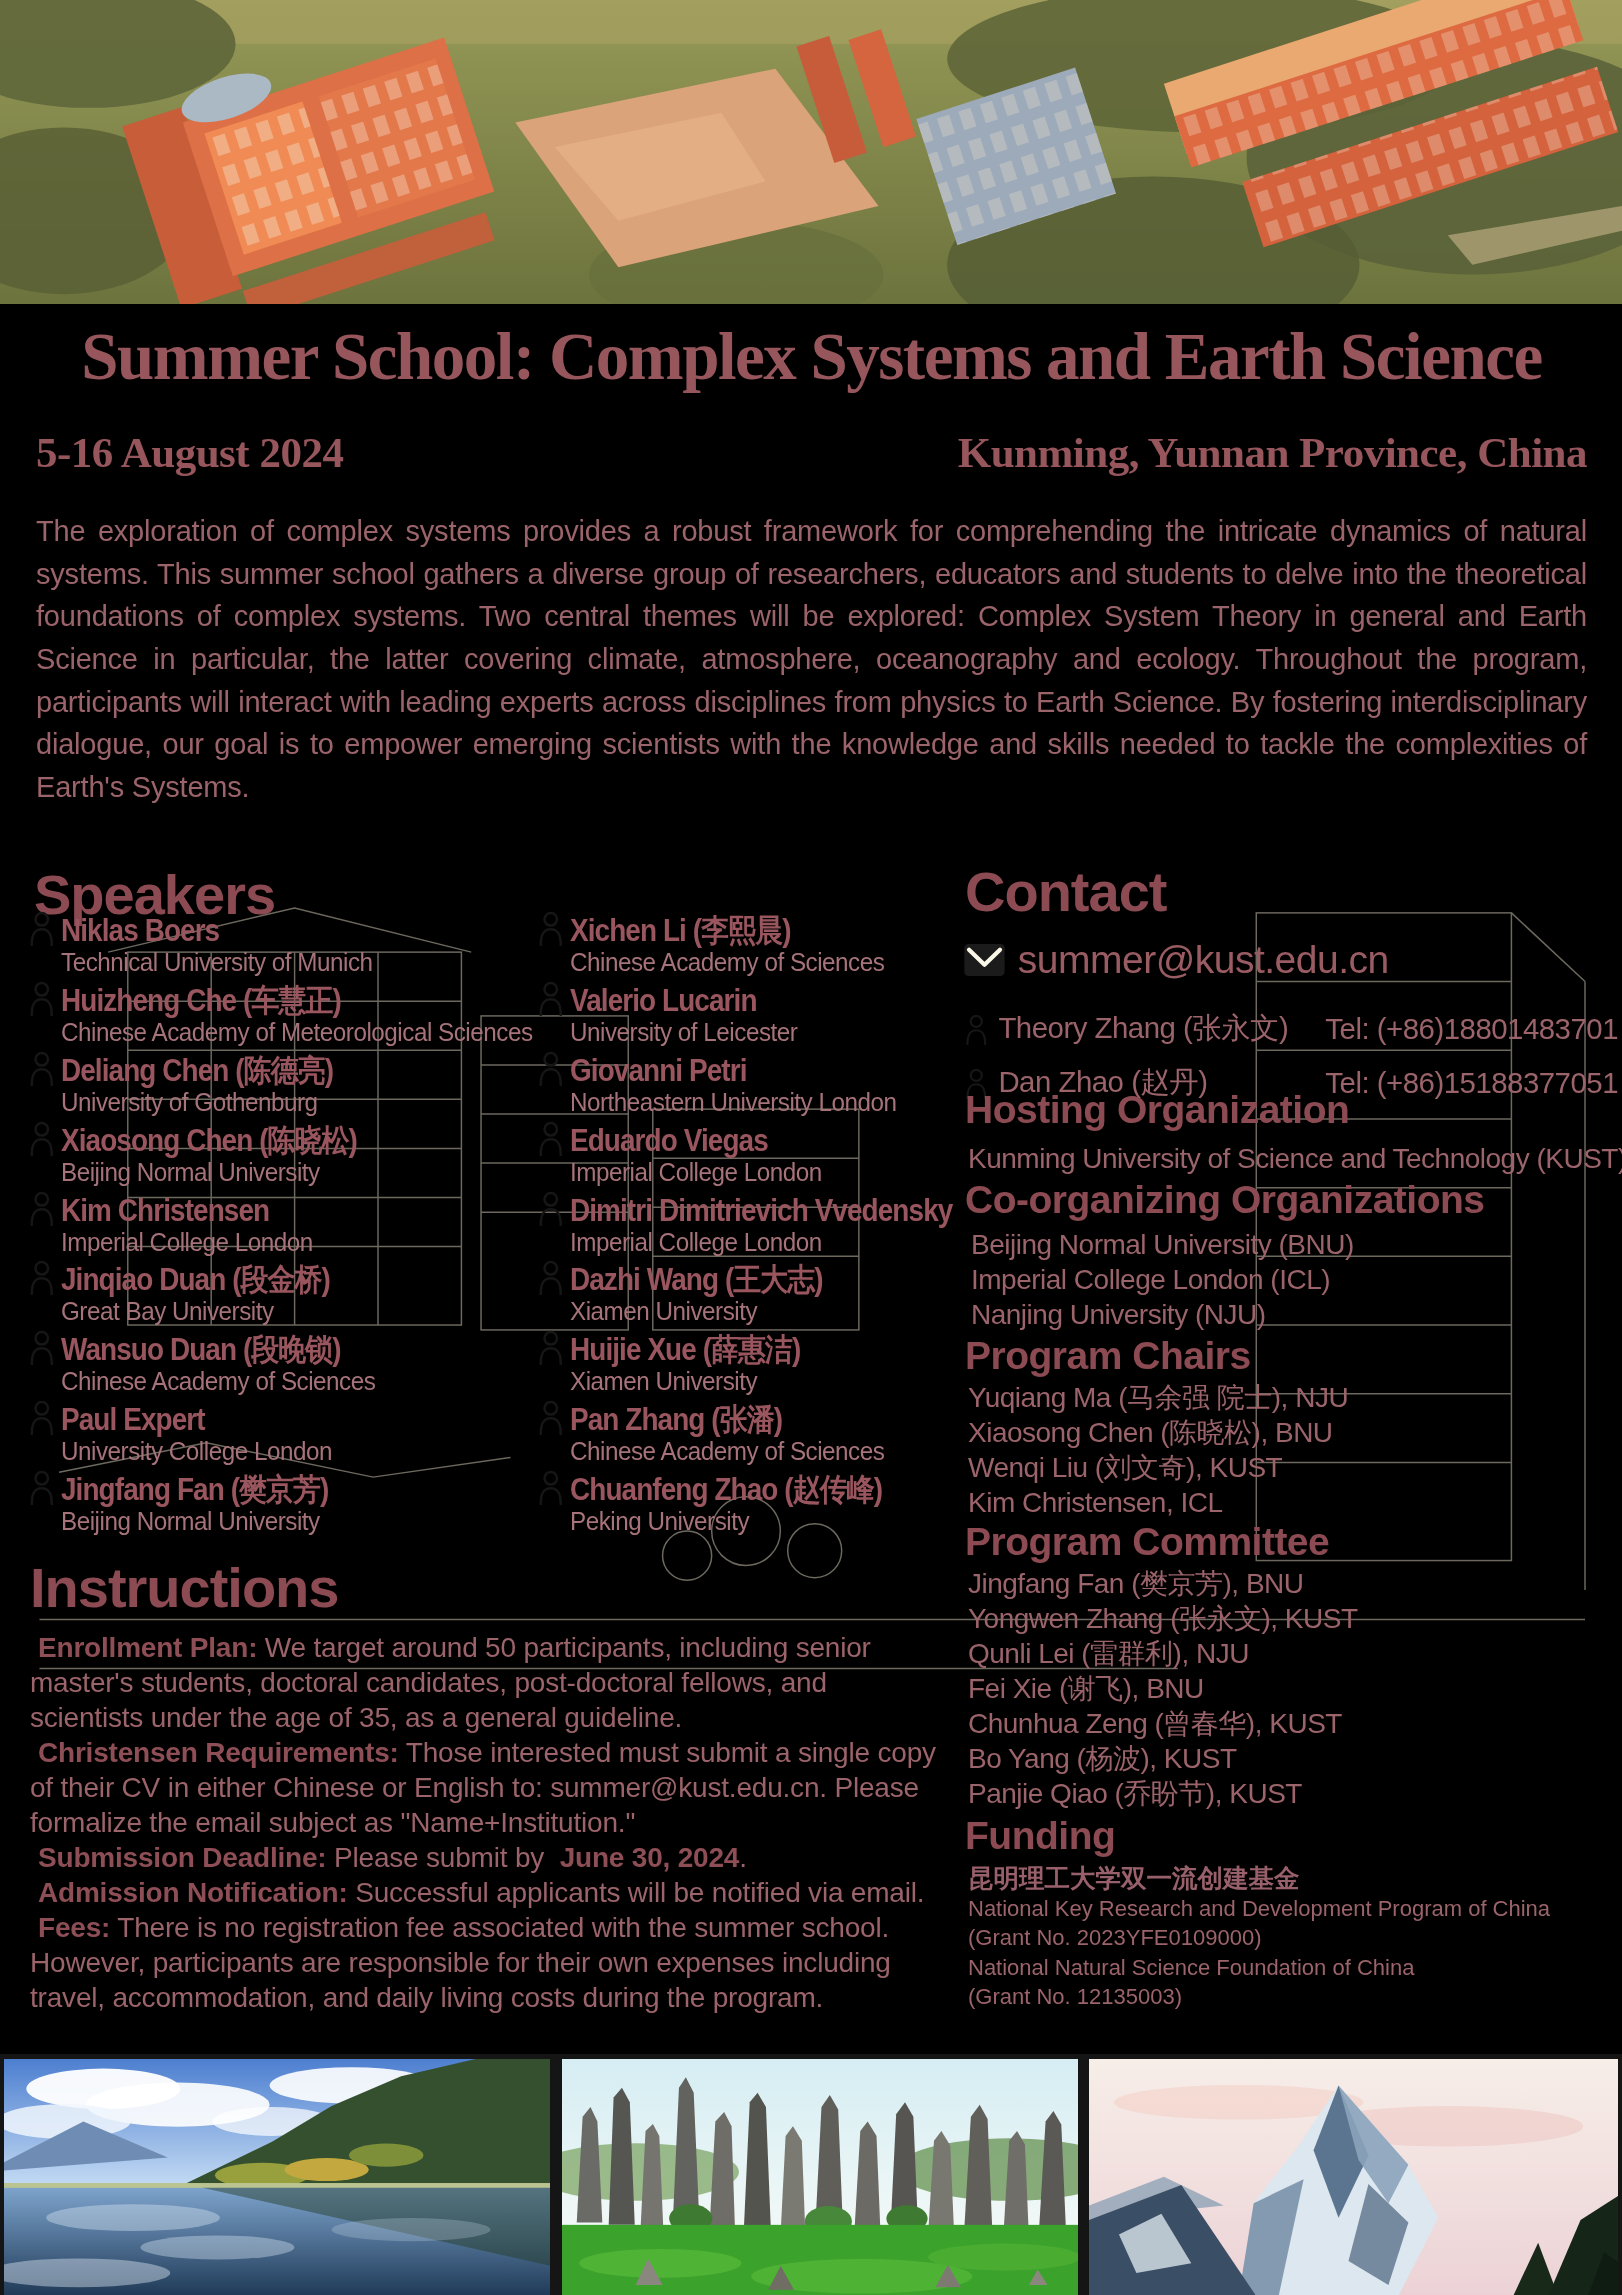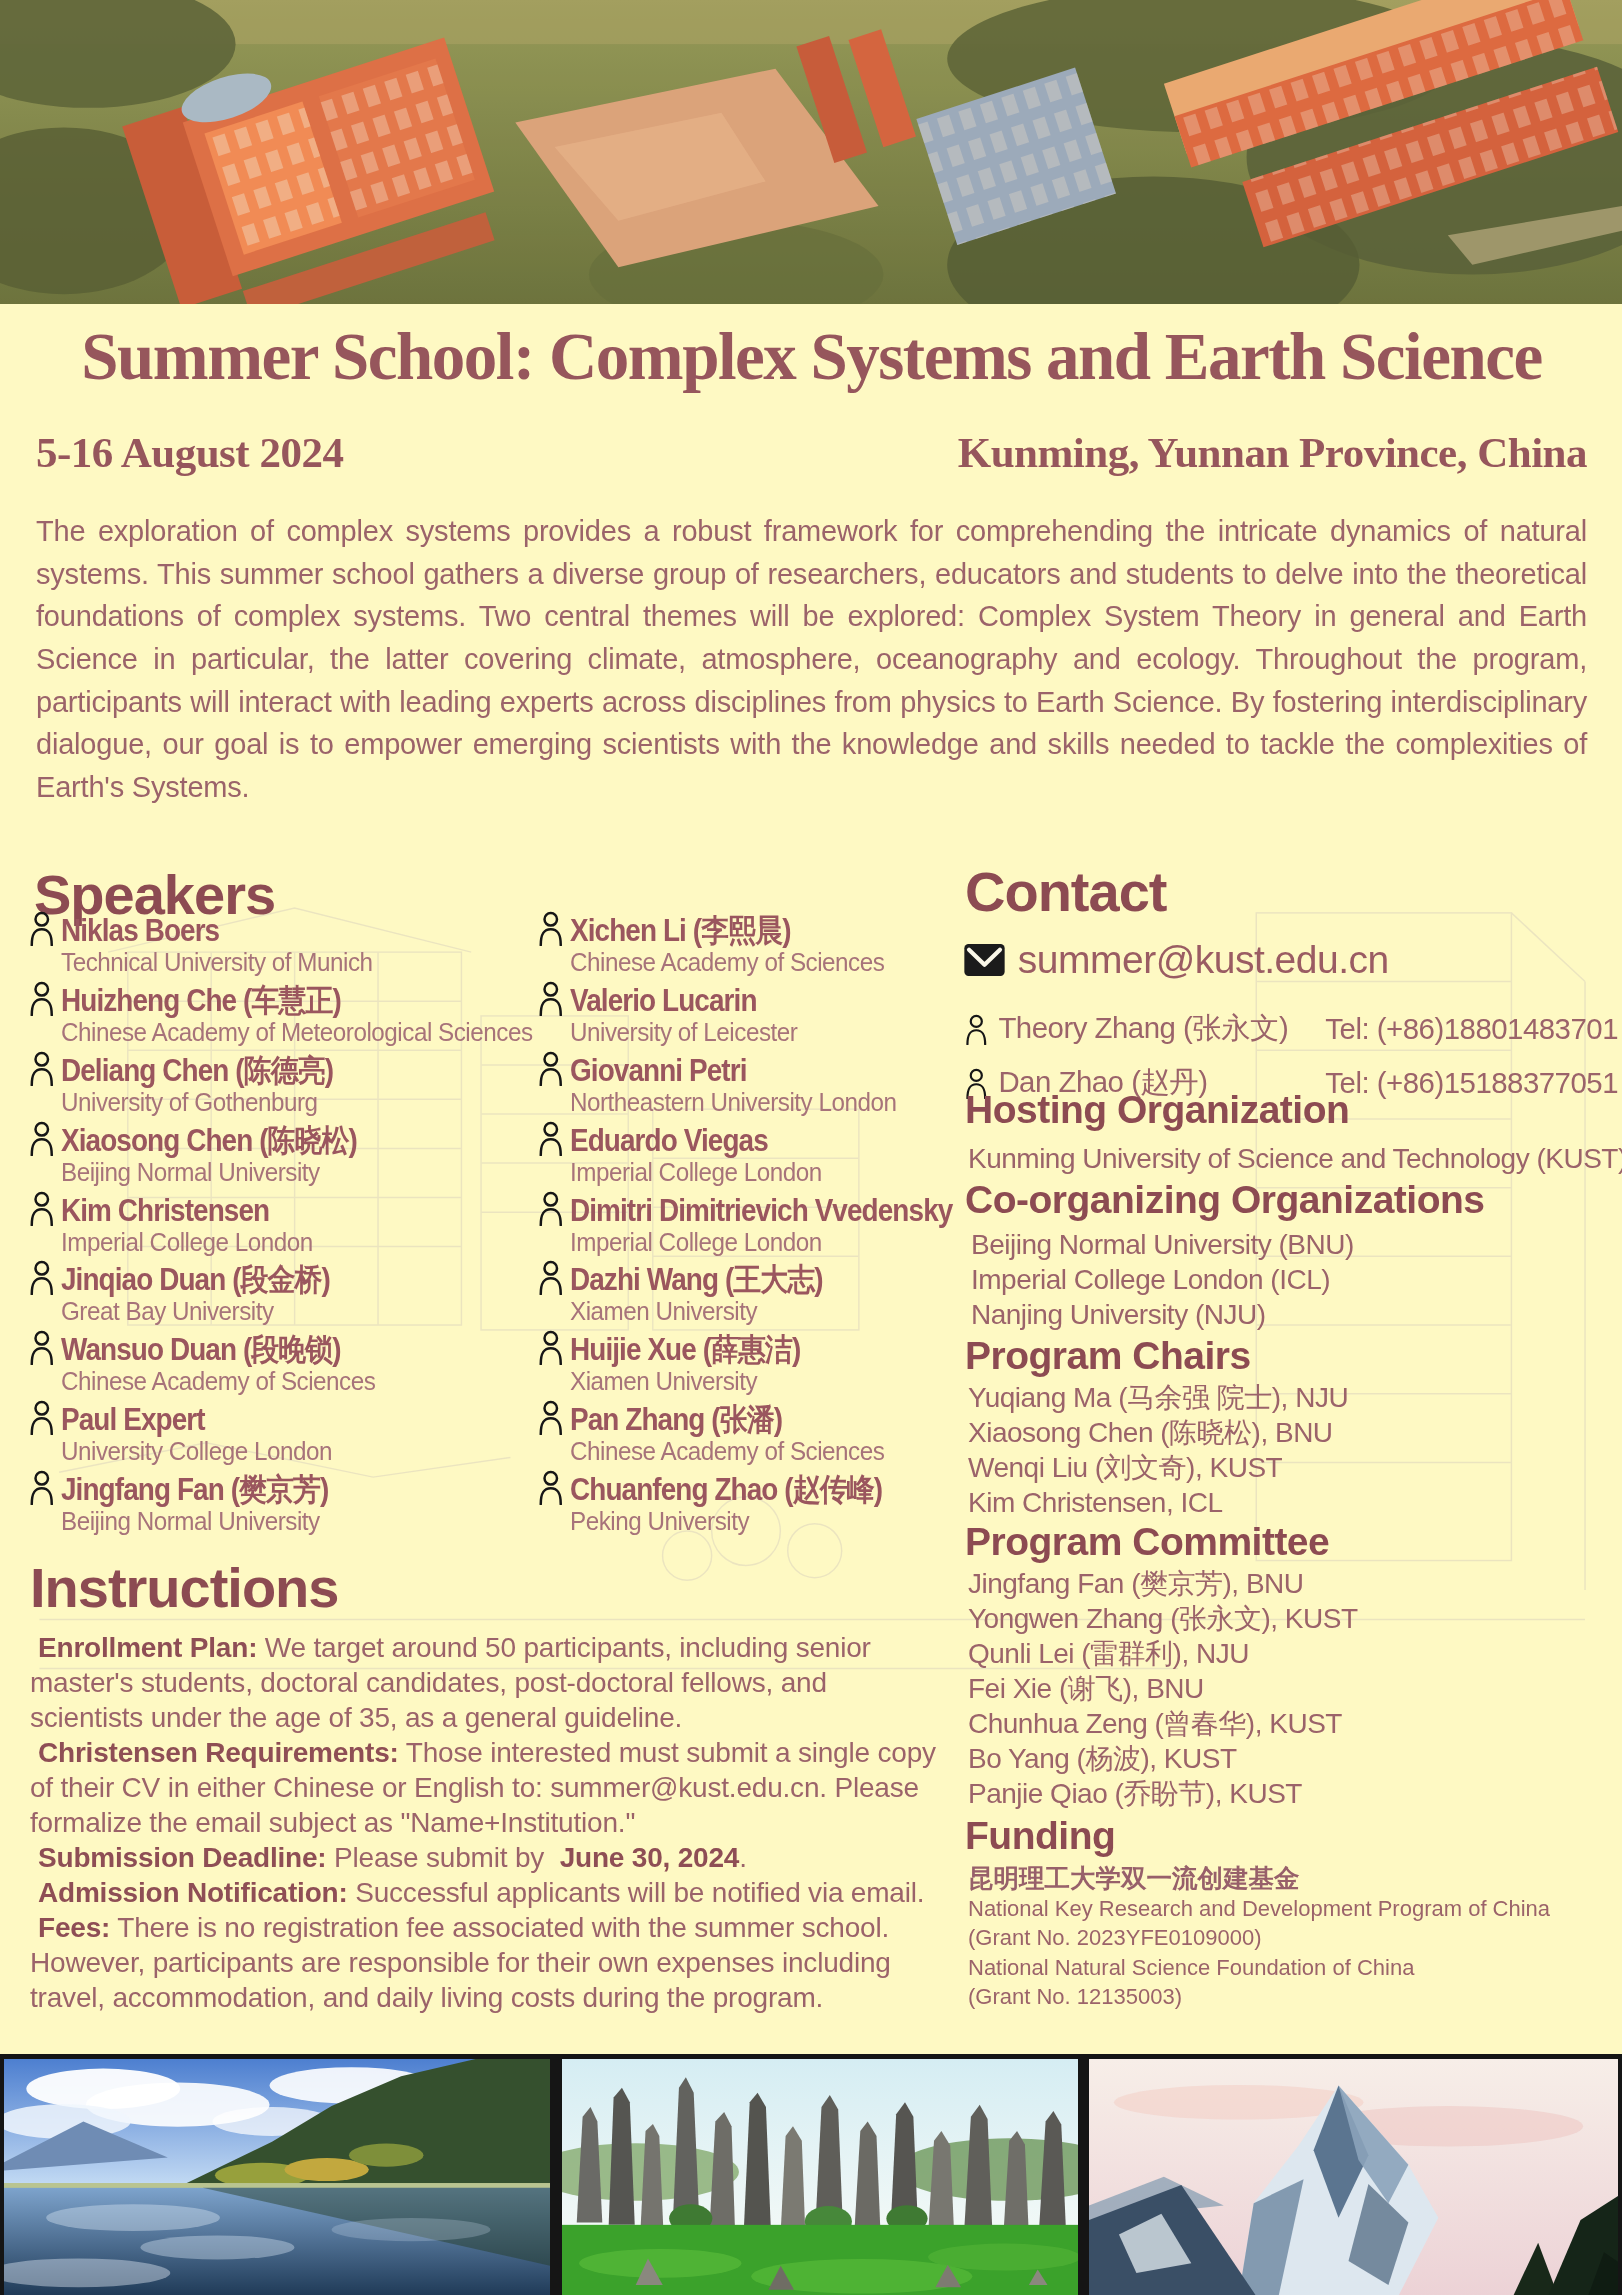--- a/index.html
+++ b/index.html
@@ -1,16 +1,16 @@
 <!DOCTYPE html>
 <html style="font-size:7.9px"><head>
 <meta charset="utf-8">
 <style>
   html,body{margin:0;padding:0;background:#e8e4d8;}
-  .page{position:relative;width:1623px;height:2295px;background:#fef9c3;overflow:hidden;
+  .page{position:relative;width:1623px;height:2295px;background:#000000;overflow:hidden;
         font-family:"Liberation Sans","DejaVu Sans",sans-serif;}
 
   
   .header-photo{position:absolute;left:0;top:0;width:1623px;height:304px;}
   .header-photo svg{display:block;width:100%;height:100%;}
 
   
   .title{position:absolute;left:0;top:318px;width:100%;text-align:center;white-space:nowrap;
          font-family:"Liberation Serif","DejaVu Serif",serif;font-weight:700;
          font-size:67px;letter-spacing:-1.5px;color:#96565c;}

